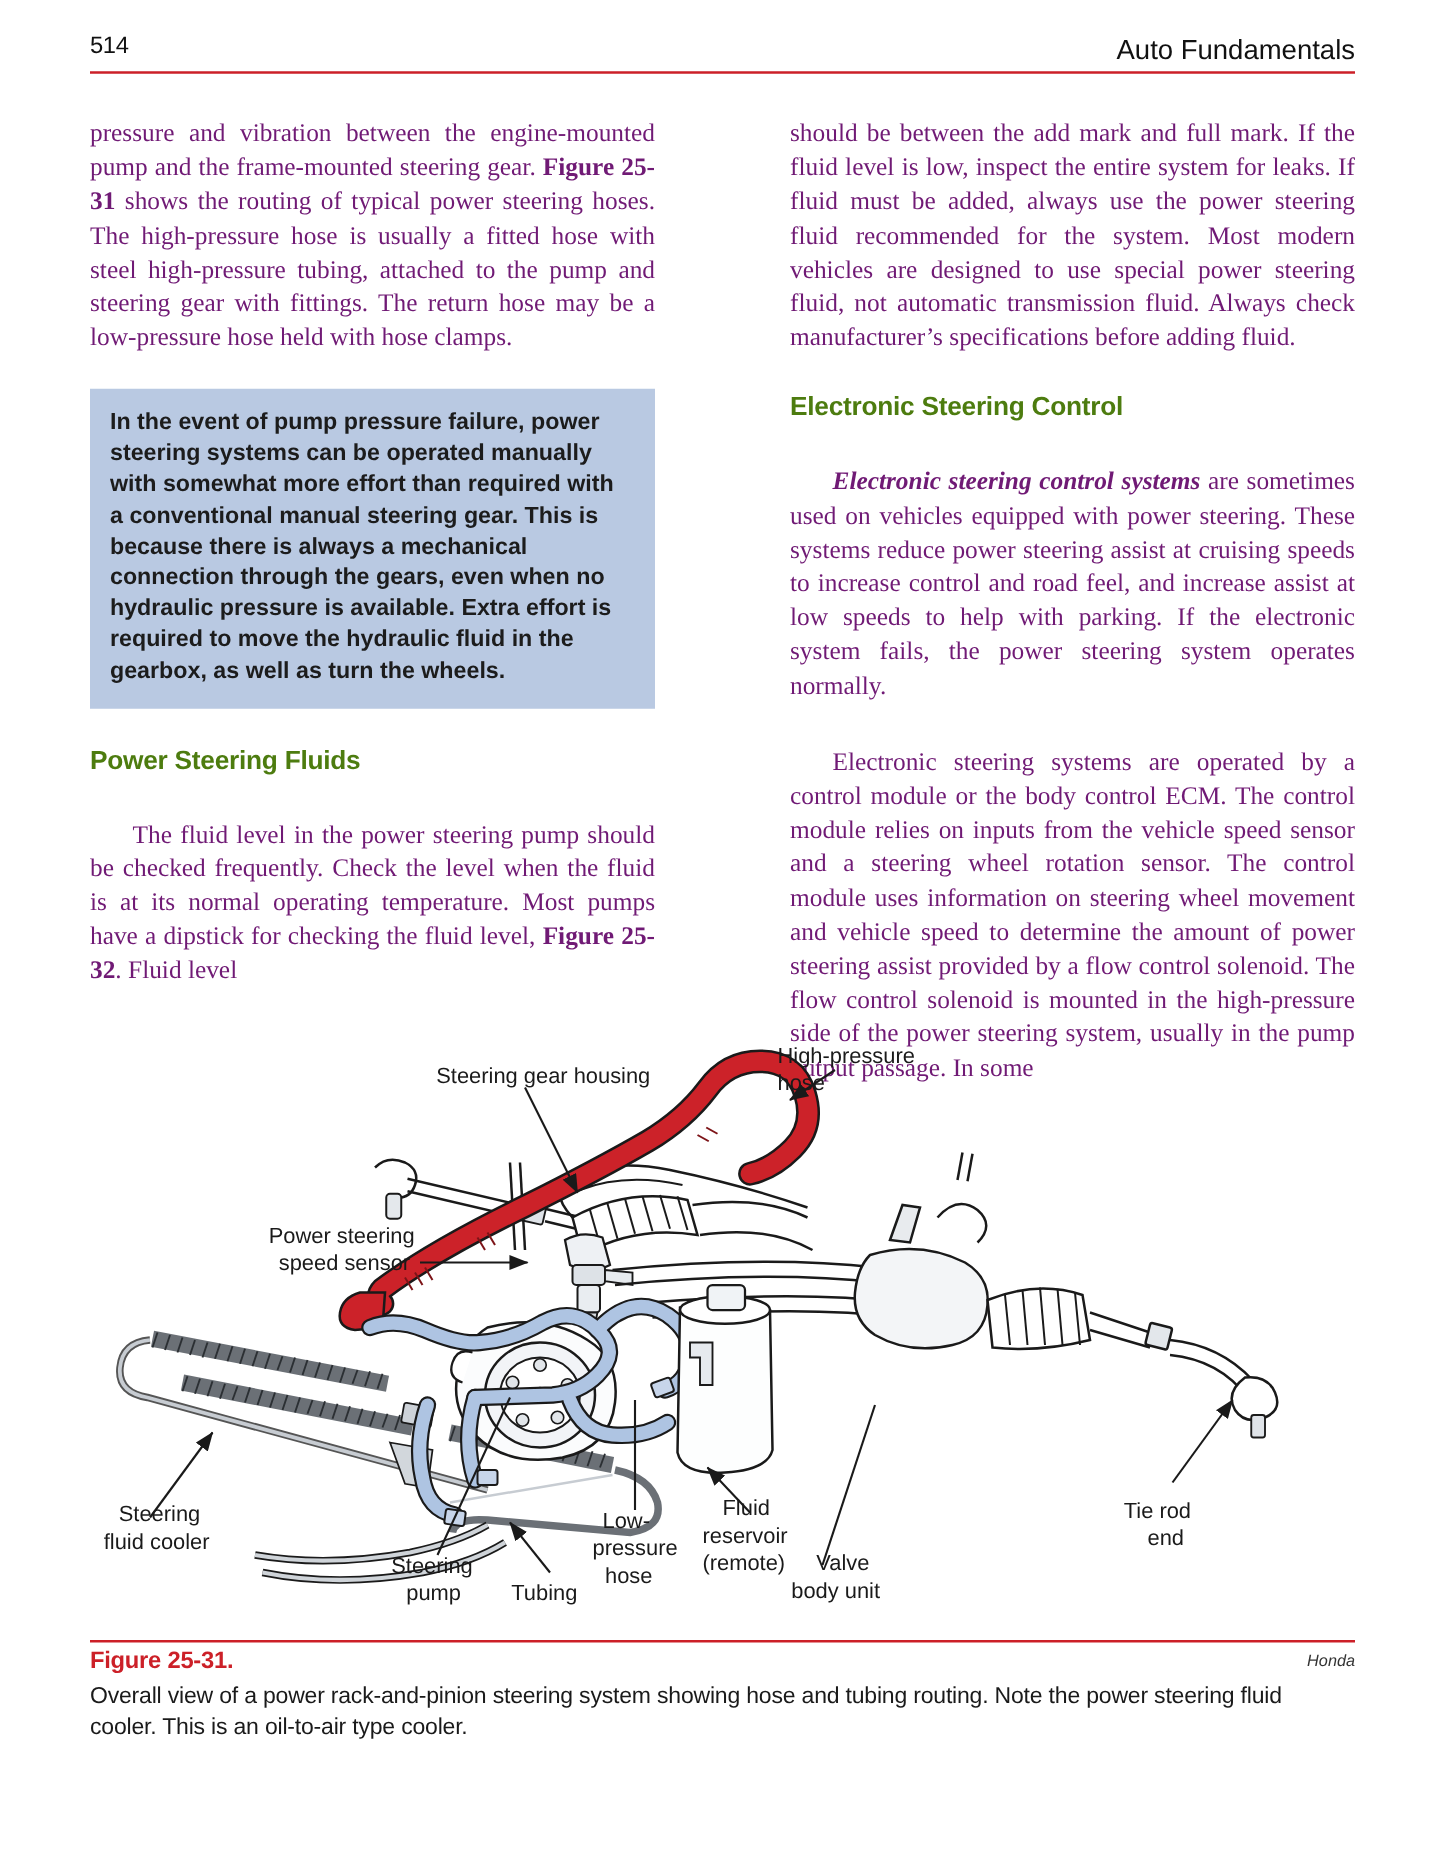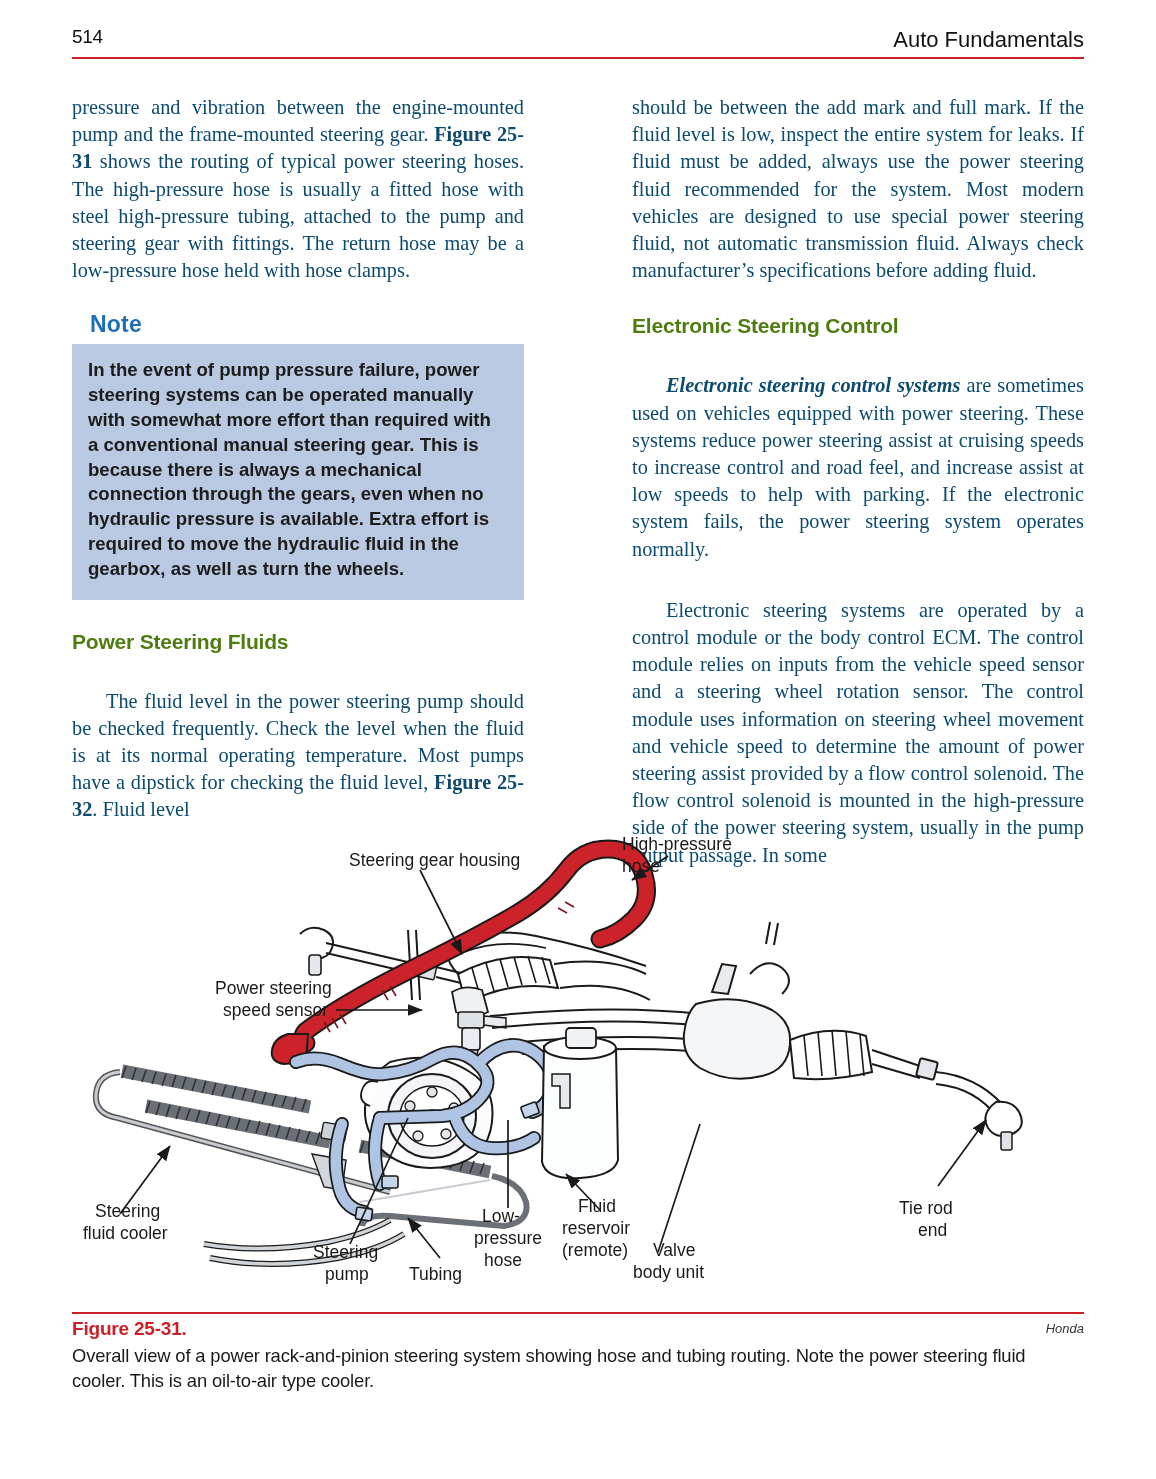--- a/index.html
+++ b/index.html
@@ -65,21 +65,21 @@
   }
   .col.left  { left: 0; }
   .col.right { left: 560px; }
 
   p.body-text {
     margin: 0;
     font-family: "Liberation Serif", serif;
     font-size: 20.3px;
     line-height: 27.2px;
     text-align: justify;
-    color: #0c4a6e;
+    color: #701a75;
     hyphens: none;
   }
   p.body-text.indent { text-indent: 34px; margin-top: 34px; }
   p.body-text b { font-weight: bold; }
   p.body-text i { font-style: italic; font-weight: bold; }
 
   
   .note-block { margin-top: 27px; }
   .note-title {
     font-family: "Liberation Sans", sans-serif;
@@ -174,21 +174,20 @@
 </div>
 <div class="head-rule"></div>
 
 <div id="columns">
 
   <div class="col left">
 
     <p class="body-text"><span>pressure and vibration between the engine-mounted pump and the frame-mounted steering gear. </span><b>Figure 25-31</b><span> shows the routing of typical power steering hoses. The high-pressure hose is usually a fitted hose with steel high-pressure tubing, attached to the pump and steering gear with fittings. The return hose may be a low-pressure hose held with hose clamps.</span></p>
 
     <div class="note-block">
-      <div class="note-title">Note</div>
       <div class="note-body">In the event of pump pressure failure, power steering systems can be operated manually with somewhat more effort than required with a conventional manual steering gear. This is because there is always a mechanical connection through the gears, even when no hydraulic pressure is available. Extra effort is required to move the hydraulic fluid in the gearbox, as well as turn the wheels.</div>
     </div>
 
     <h3 class="sub-head">Power Steering Fluids</h3>
 
     <p class="body-text indent"><span>The fluid level in the power steering pump should be checked frequently. Check the level when the fluid is at its normal operating temperature. Most pumps have a dipstick for checking the fluid level, </span><b>Figure 25-32</b><span>. Fluid level</span></p>
   </div>
 
   <div class="col right">
 

